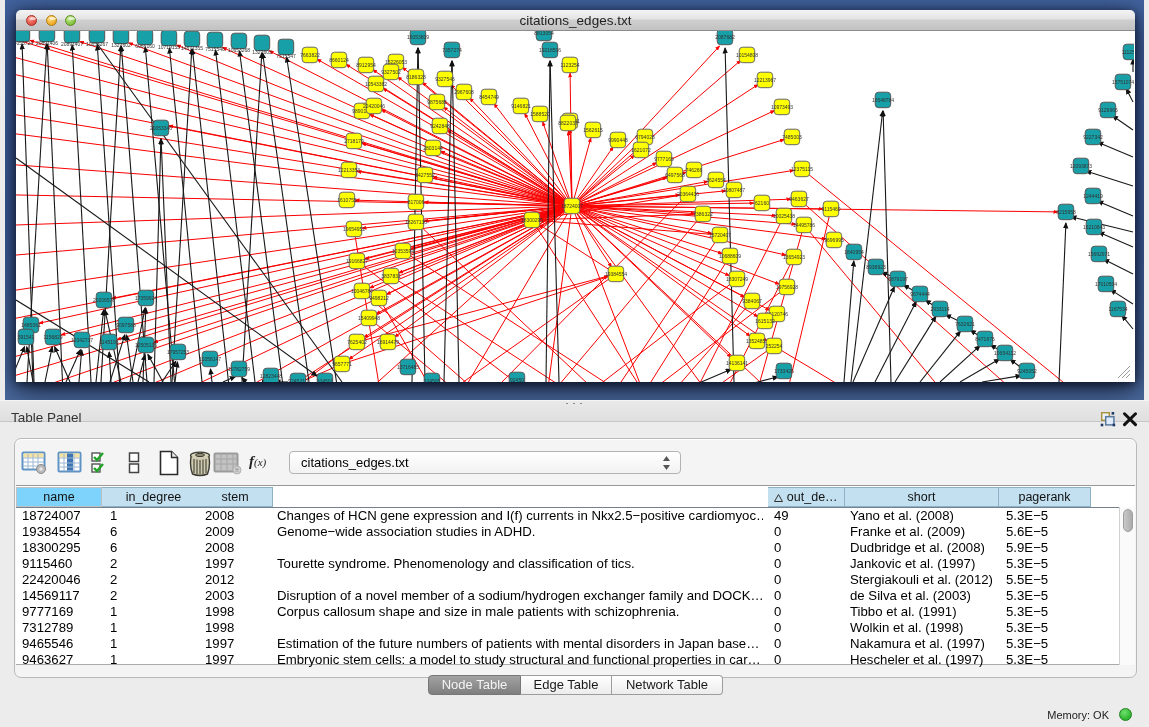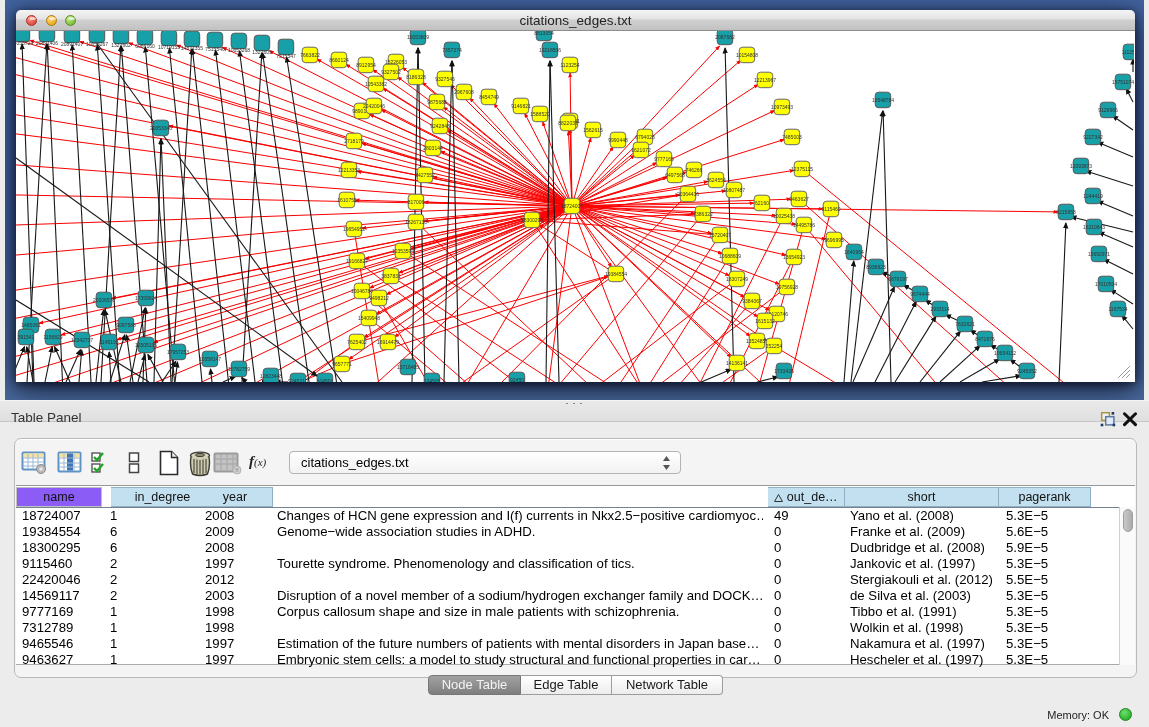--- a/index.html
+++ b/index.html
@@ -639,23 +639,23 @@
    <div class="ic" style="left:234px;top:14px;width:30px;font-size:15px;color:#222;font-family:'Liberation Serif',serif;font-style:italic"><b>f</b><span style="font-size:11px">(x)</span></div>
    <div id="dd">citations_edges.txt
      <svg width="9" height="14" viewBox="0 0 9 14" style="position:absolute;right:9px;top:4px">
       <path d="M4.5 0 L8 5 H1 Z" fill="#555"></path>
             <path d="M4.5 14 L8 9 H1 Z" fill="#555"></path>
      </svg>
    </div>
   </div>
   <div id="tblwrap">
 
-   <div class="hc" style="left:0;width:86px;background:#8b5cf6;border-color:#c0c0c0;border-left:1px solid #c0c0c0">name</div>
-   <div class="hc" style="left:95px;width:104px">in_degree</div>
-   <div class="hc" style="left:182px;width:75px">year</div>
+   <div class="hc" style="left:0;width:86px;background:#7dd3fc;border-color:#c0c0c0;border-left:1px solid #c0c0c0">name</div>
+   <div class="hc" style="left:86px;width:104px">in_degree</div>
+   <div class="hc" style="left:182px;width:75px">stem</div>
    <div class="hc" style="left:752px;width:77px"><svg width="9" height="8" viewBox="0 0 9 8" style="vertical-align:-1px">
             <path d="M4.5 0.5 L8.5 7.5 H0.5 Z" fill="none" stroke="#333" stroke-width="1"></path>
           </svg> out_de…</div>
    <div class="hc" style="left:829px;width:154px">short</div>
    <div class="hc" style="left:983px;width:92px">pagerank</div>
    <div style="position:absolute;left:0;top:21px;width:1103px;height:1px;background:#73828e"></div>
 <div class="row" style="top:22px">
           <div class="c" style="left:6px">18724007</div>
           <div class="c" style="left:94px">1</div>
           <div class="c" style="left:189px">2008</div>

